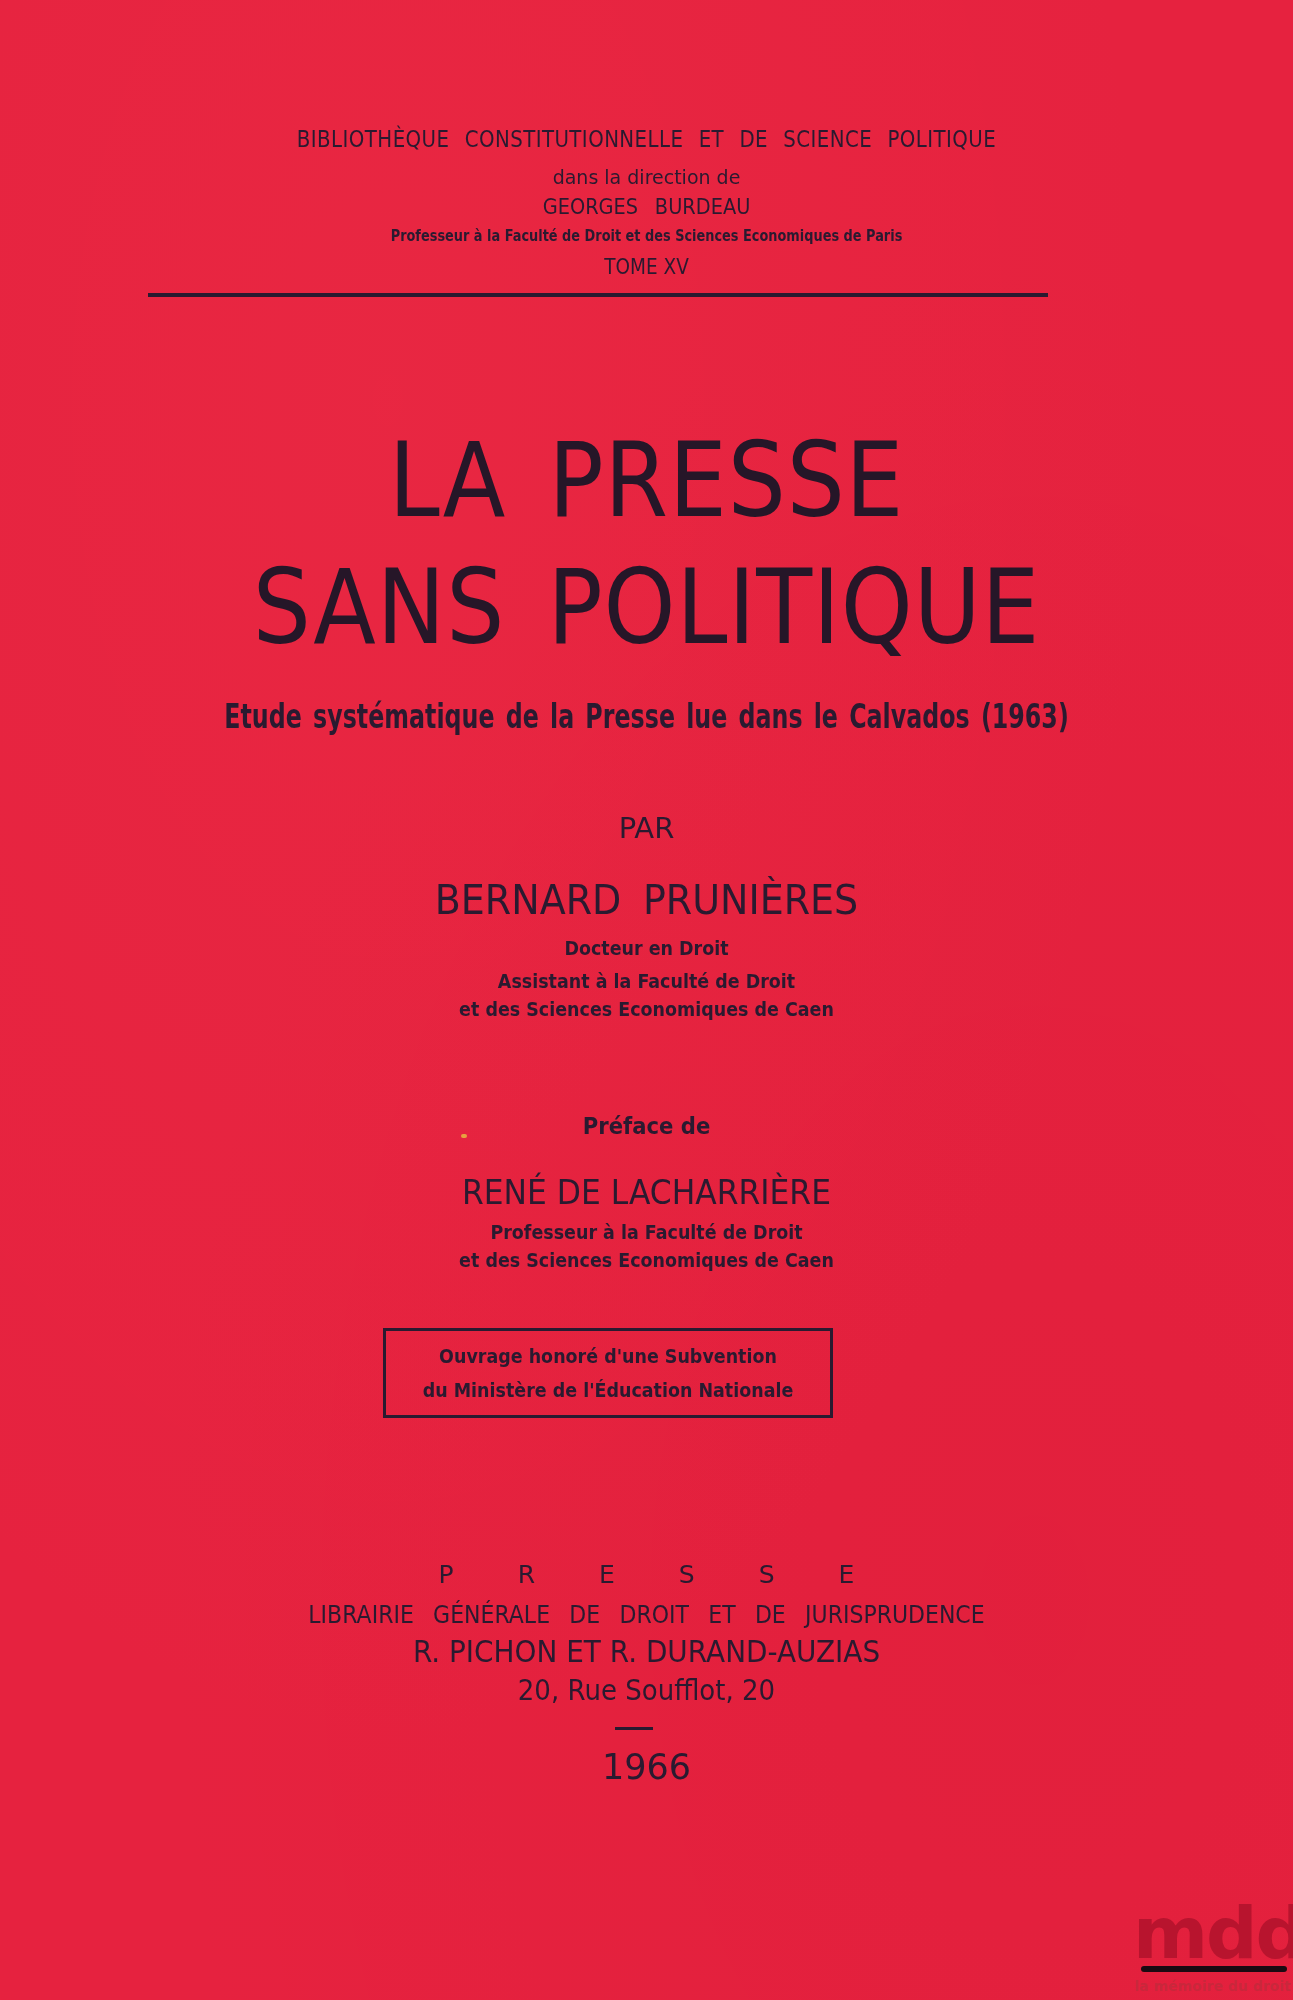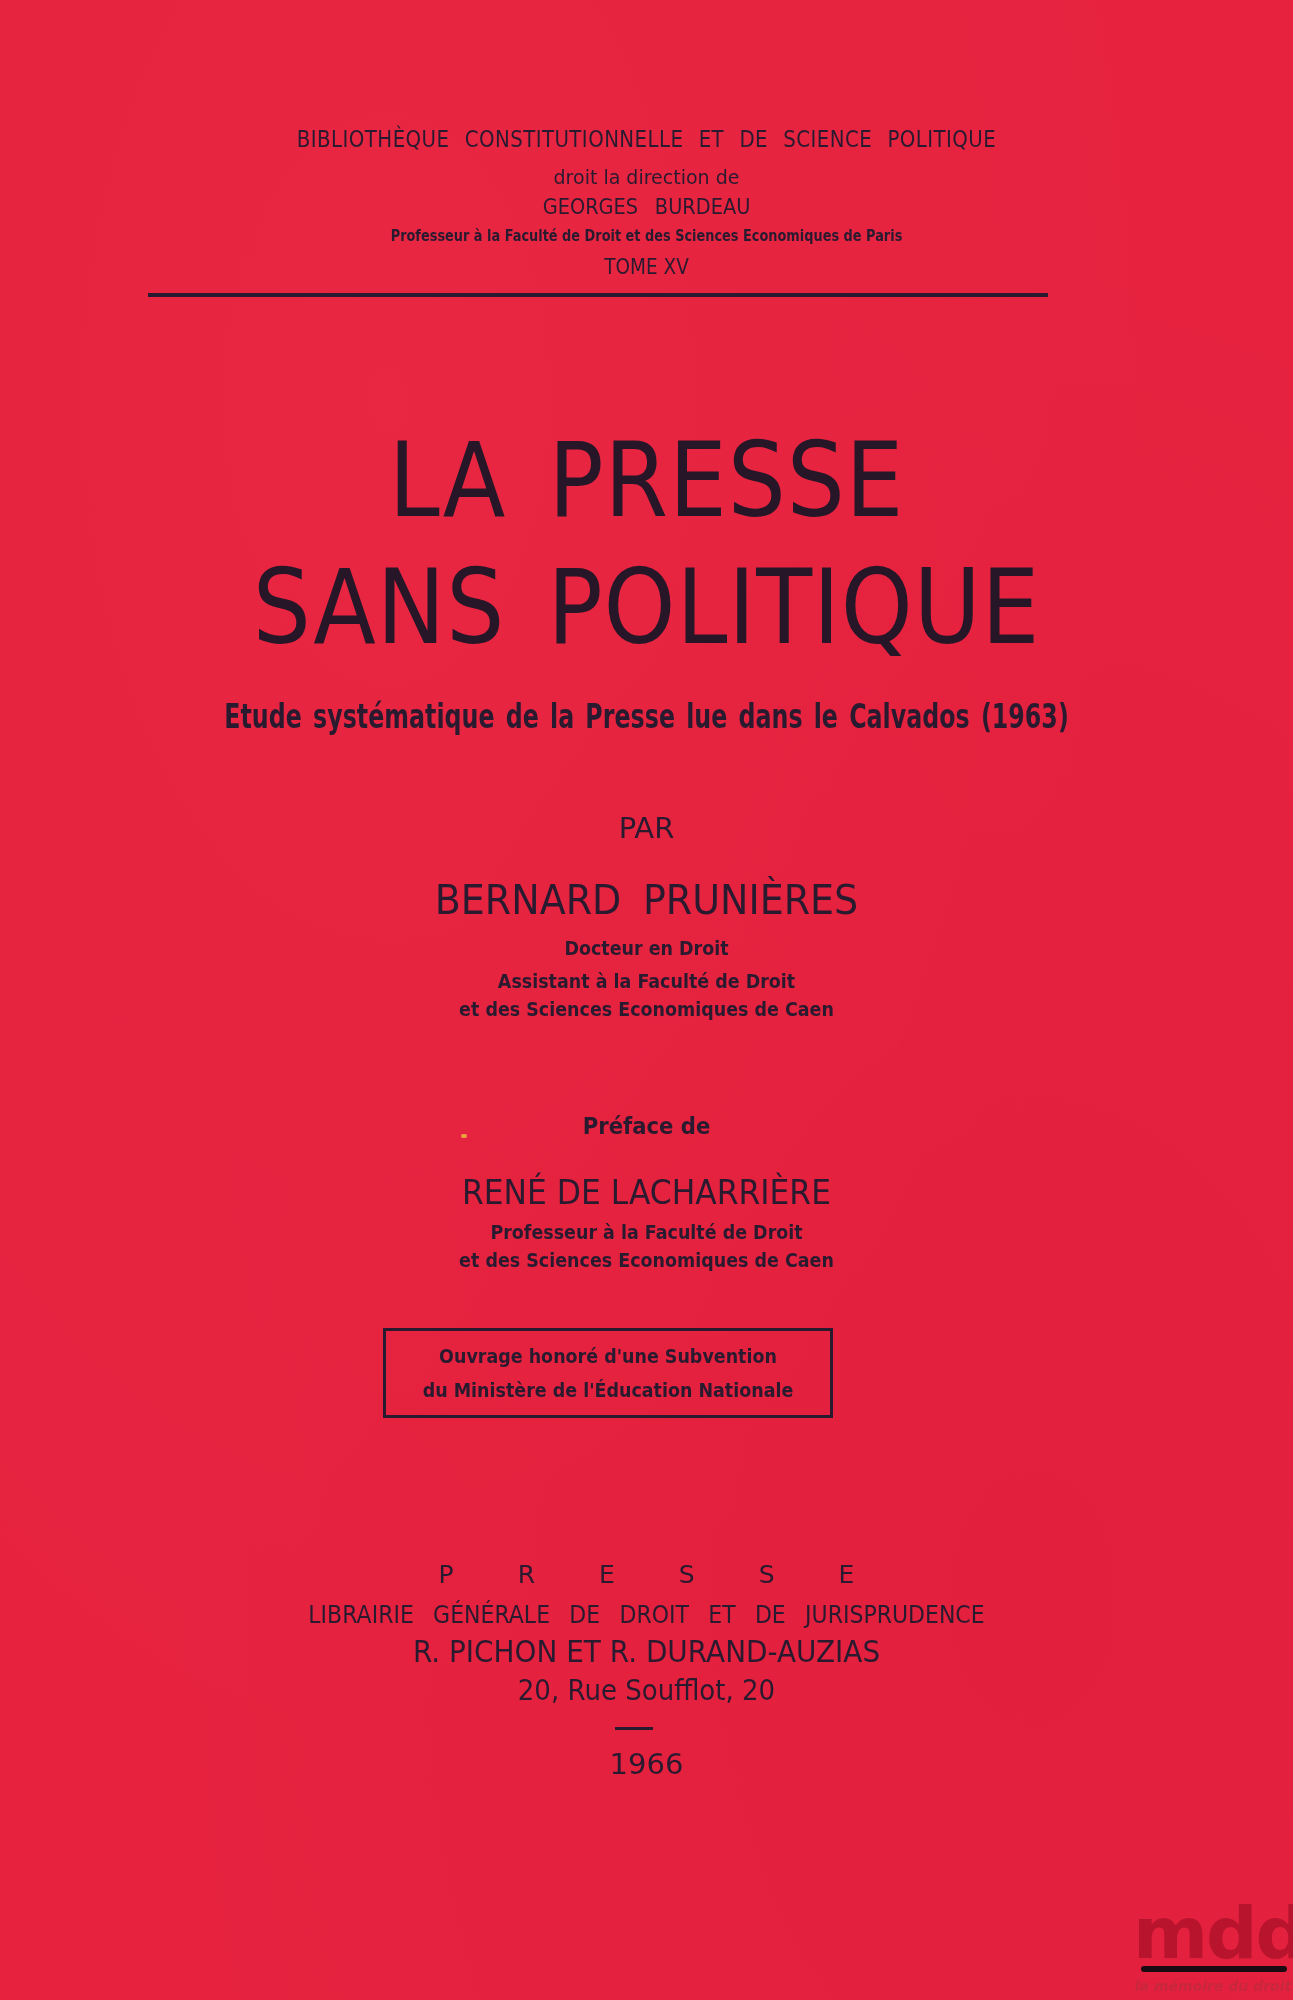--- a/index.html
+++ b/index.html
@@ -30,34 +30,34 @@
   .pref-name { top:1176px; font-size:33px; transform:scaleX(0.95); }
   .p1 { top:1223px; } .p2 { top:1251px; }
   .box { position:absolute; left:383px; top:1328px; width:450px; height:90px; border:3px solid #2a1a30; box-sizing:border-box; }
   .box .bl { position:absolute; left:0; width:100%; text-align:center; font-size:19px; font-weight:bold; white-space:nowrap; transform:scaleX(0.92); }
   .box .b1 { top:14px; } .box .b2 { top:48px; }
   .paris { top:1562px; font-size:25px; letter-spacing:64px; padding-left:64px; box-sizing:border-box; }
   .publisher { top:1602px; font-size:25px; word-spacing:14px; transform:scaleX(0.88); }
   .pub2 { top:1637px; font-size:30px; transform:scaleX(0.93); }
   .addr { top:1677px; font-size:28px; transform:scaleX(0.93); }
   .dash { position:absolute; left:615px; top:1727px; width:38px; height:3px; background:#2a1a30; }
-  .year { top:1750px; font-size:29px; }
+  .year { top:1750px; font-size:35px; }
   .speck { position:absolute; left:461px; top:1134px; width:6px; height:4px; background:#e8a040; border-radius:2px; }
   .logo { position:absolute; left:1133px; top:1908px; width:160px; height:92px; }
   .logo-mark { position:absolute; left:0; top:0; width:160px; height:50px; text-align:center; font-size:72px; font-weight:bold; color:#b8142e; line-height:50px; letter-spacing:-2px; }
   .logo-bar { position:absolute; left:8px; top:58px; width:146px; height:6px; background:#1a0a12; border-radius:3px; }
-  .logo-text { position:absolute; left:0; top:70px; width:160px; text-align:center; font-size:14px; font-weight:bold; color:#c8283c; white-space:nowrap;font-style:italic; }
+  .logo-text { position:absolute; left:0; top:70px; width:160px; text-align:center; font-size:14px; font-weight:bold; color:#c8283c; white-space:nowrap; }
 </style>
 </head>
 <body>
 
 <div>
 
   <div class="line series">BIBLIOTHÈQUE  CONSTITUTIONNELLE  ET  DE  SCIENCE  POLITIQUE</div>
-  <div class="line sous">droit la direction de</div>
+  <div class="line sous">dans la direction de</div>
   <div class="line dir-name">GEORGES  BURDEAU</div>
   <div class="line dir-title">Professeur à la Faculté de Droit et des Sciences Economiques de Paris</div>
   <div class="line tome">TOME XV</div>
   <div class="rule"></div>
 
   <div class="line title t1">LA PRESSE</div>
   <div class="line title t2">SANS POLITIQUE</div>
   <div class="line subtitle">Etude systématique de la Presse lue dans le Calvados (1963)</div>
 
   <div class="line par">PAR</div>

